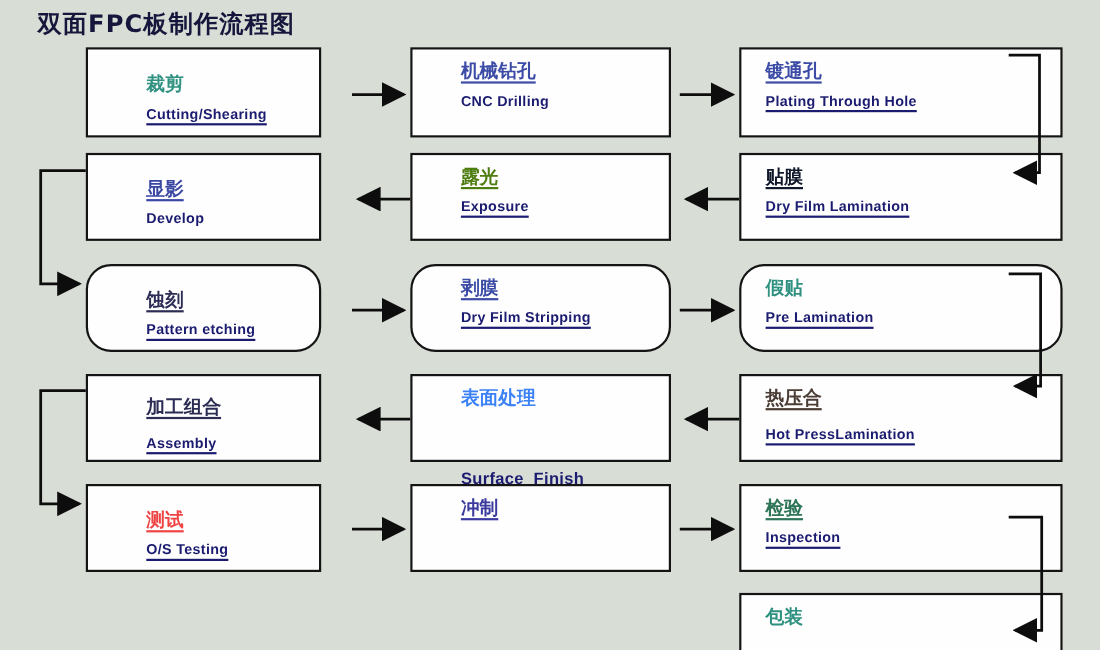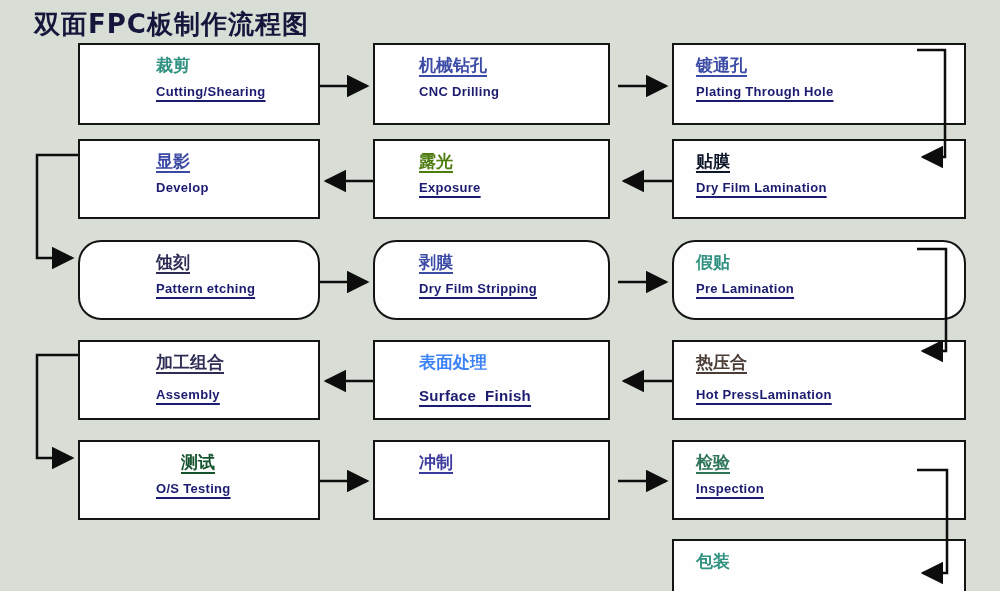--- a/index.html
+++ b/index.html
@@ -3,46 +3,46 @@
 <meta charset="utf-8">
 <style>
   html,body{margin:0;padding:0;}
   body{
     width:1000px;height:591px;position:relative;overflow:hidden;
     background:#d8ded6;
     font-family:"Liberation Sans","DejaVu Sans",sans-serif;
   }
   .title{
     position:absolute;left:34px;top:7px;
-    font-size:26px;font-weight:bold;color:#16163c;letter-spacing:1px;
+    font-size:22px;font-weight:bold;color:#16163c;letter-spacing:1px;
     font-family:"DejaVu Sans","Liberation Sans",sans-serif;
   }
   .box{
     position:absolute;height:80px;background:#fefefe;
     border:2px solid #141414;box-sizing:border-box;
     display:flex;flex-direction:column;gap:10px;padding-top:11px;
   }
-  .c1{left:78px;width:242px;padding-left:76px;}
+  .c1{left:78px;width:214px;padding-left:53px;justify-content:center;}
   .c2{left:373px;width:237px;padding-left:44px;}
   .c3{left:672px;width:294px;padding-left:22px;}
   .r1{top:43px;height:82px;}
   .r2{top:139px;}
   .r3{top:240px;border-radius:23px;}
   .r4{top:340px;gap:16px;}
   .r5{top:440px;}
   .r6{top:539px;}
   .cn{
     font-size:17px;font-weight:bold;line-height:1.1;
     font-family:"DejaVu Sans","Liberation Sans",sans-serif;
   }
   .en{
     font-size:13px;font-weight:bold;color:#1b1b70;line-height:1.1;
     white-space:pre;letter-spacing:0.3px;
   }
-  .sm{font-size:15px;}
+  .sm{font-size:15px;margin-top:40px;}
   .ul{text-decoration:underline;text-underline-offset:4px;text-decoration-thickness:1.5px;}
   svg.arrows{position:absolute;left:0;top:0;pointer-events:none;}
 </style>
 </head>
 <body>
 
 <div class="title">双面FPC板制作流程图</div>
 
 <div class="box r1 c1">
   <span class="cn" style="color: rgb(47, 145, 128);">裁剪</span>
@@ -90,21 +90,21 @@
 <div class="box r4 c2">
   <span class="cn" style="color: #3b82f6;">表面处理</span>
   <span class="en sm ul">Surface  Finish</span>
 </div>
 <div class="box r4 c3">
   <span class="cn ul" style="color: rgb(74, 60, 53);">热压合</span>
   <span class="en ul">Hot PressLamination</span>
 </div>
 
 <div class="box r5 c1">
-  <span class="cn ul" style="color: #14532d; margin-left: 25px;">测试</span>
+  <span class="cn ul" style="color: #ef4444;">测试</span>
   <span class="en ul">O/S Testing</span>
 </div>
 <div class="box r5 c2">
   <span class="cn ul" style="color: rgb(59, 58, 158);">冲制</span>
 </div>
 <div class="box r5 c3">
   <span class="cn ul" style="color: rgb(47, 117, 87);">检验</span>
   <span class="en ul">Inspection</span>
 </div>
 

